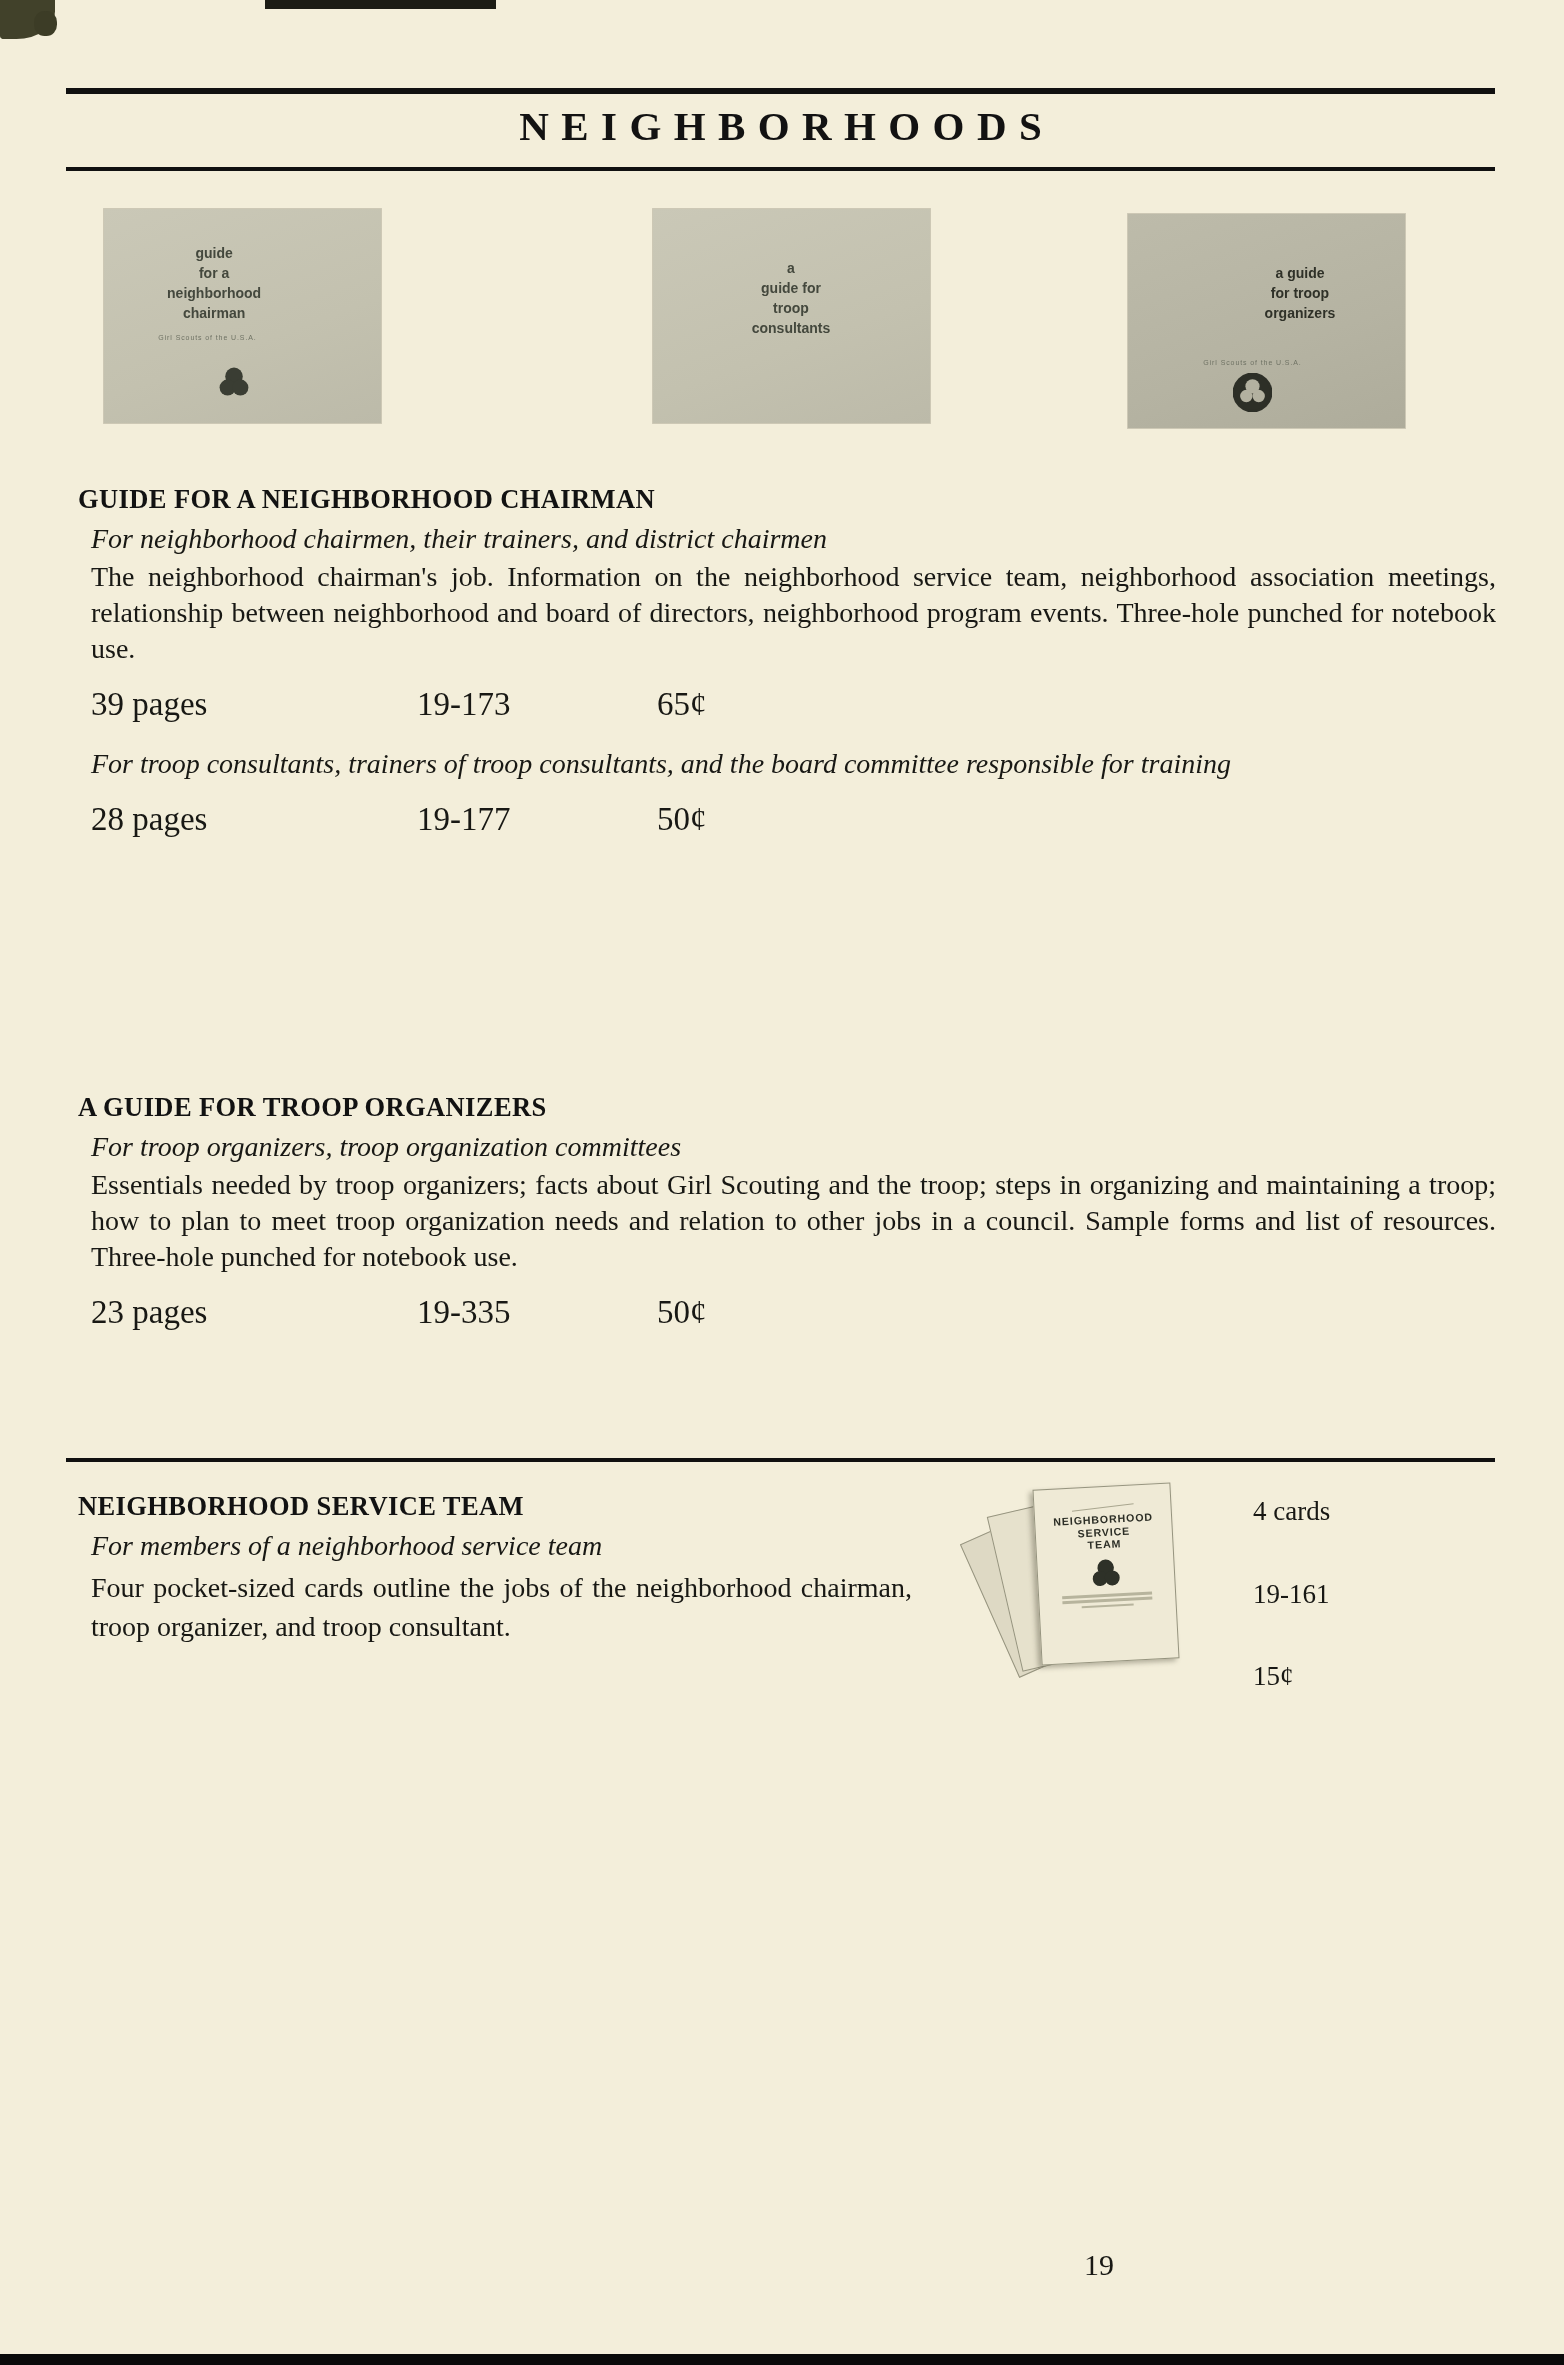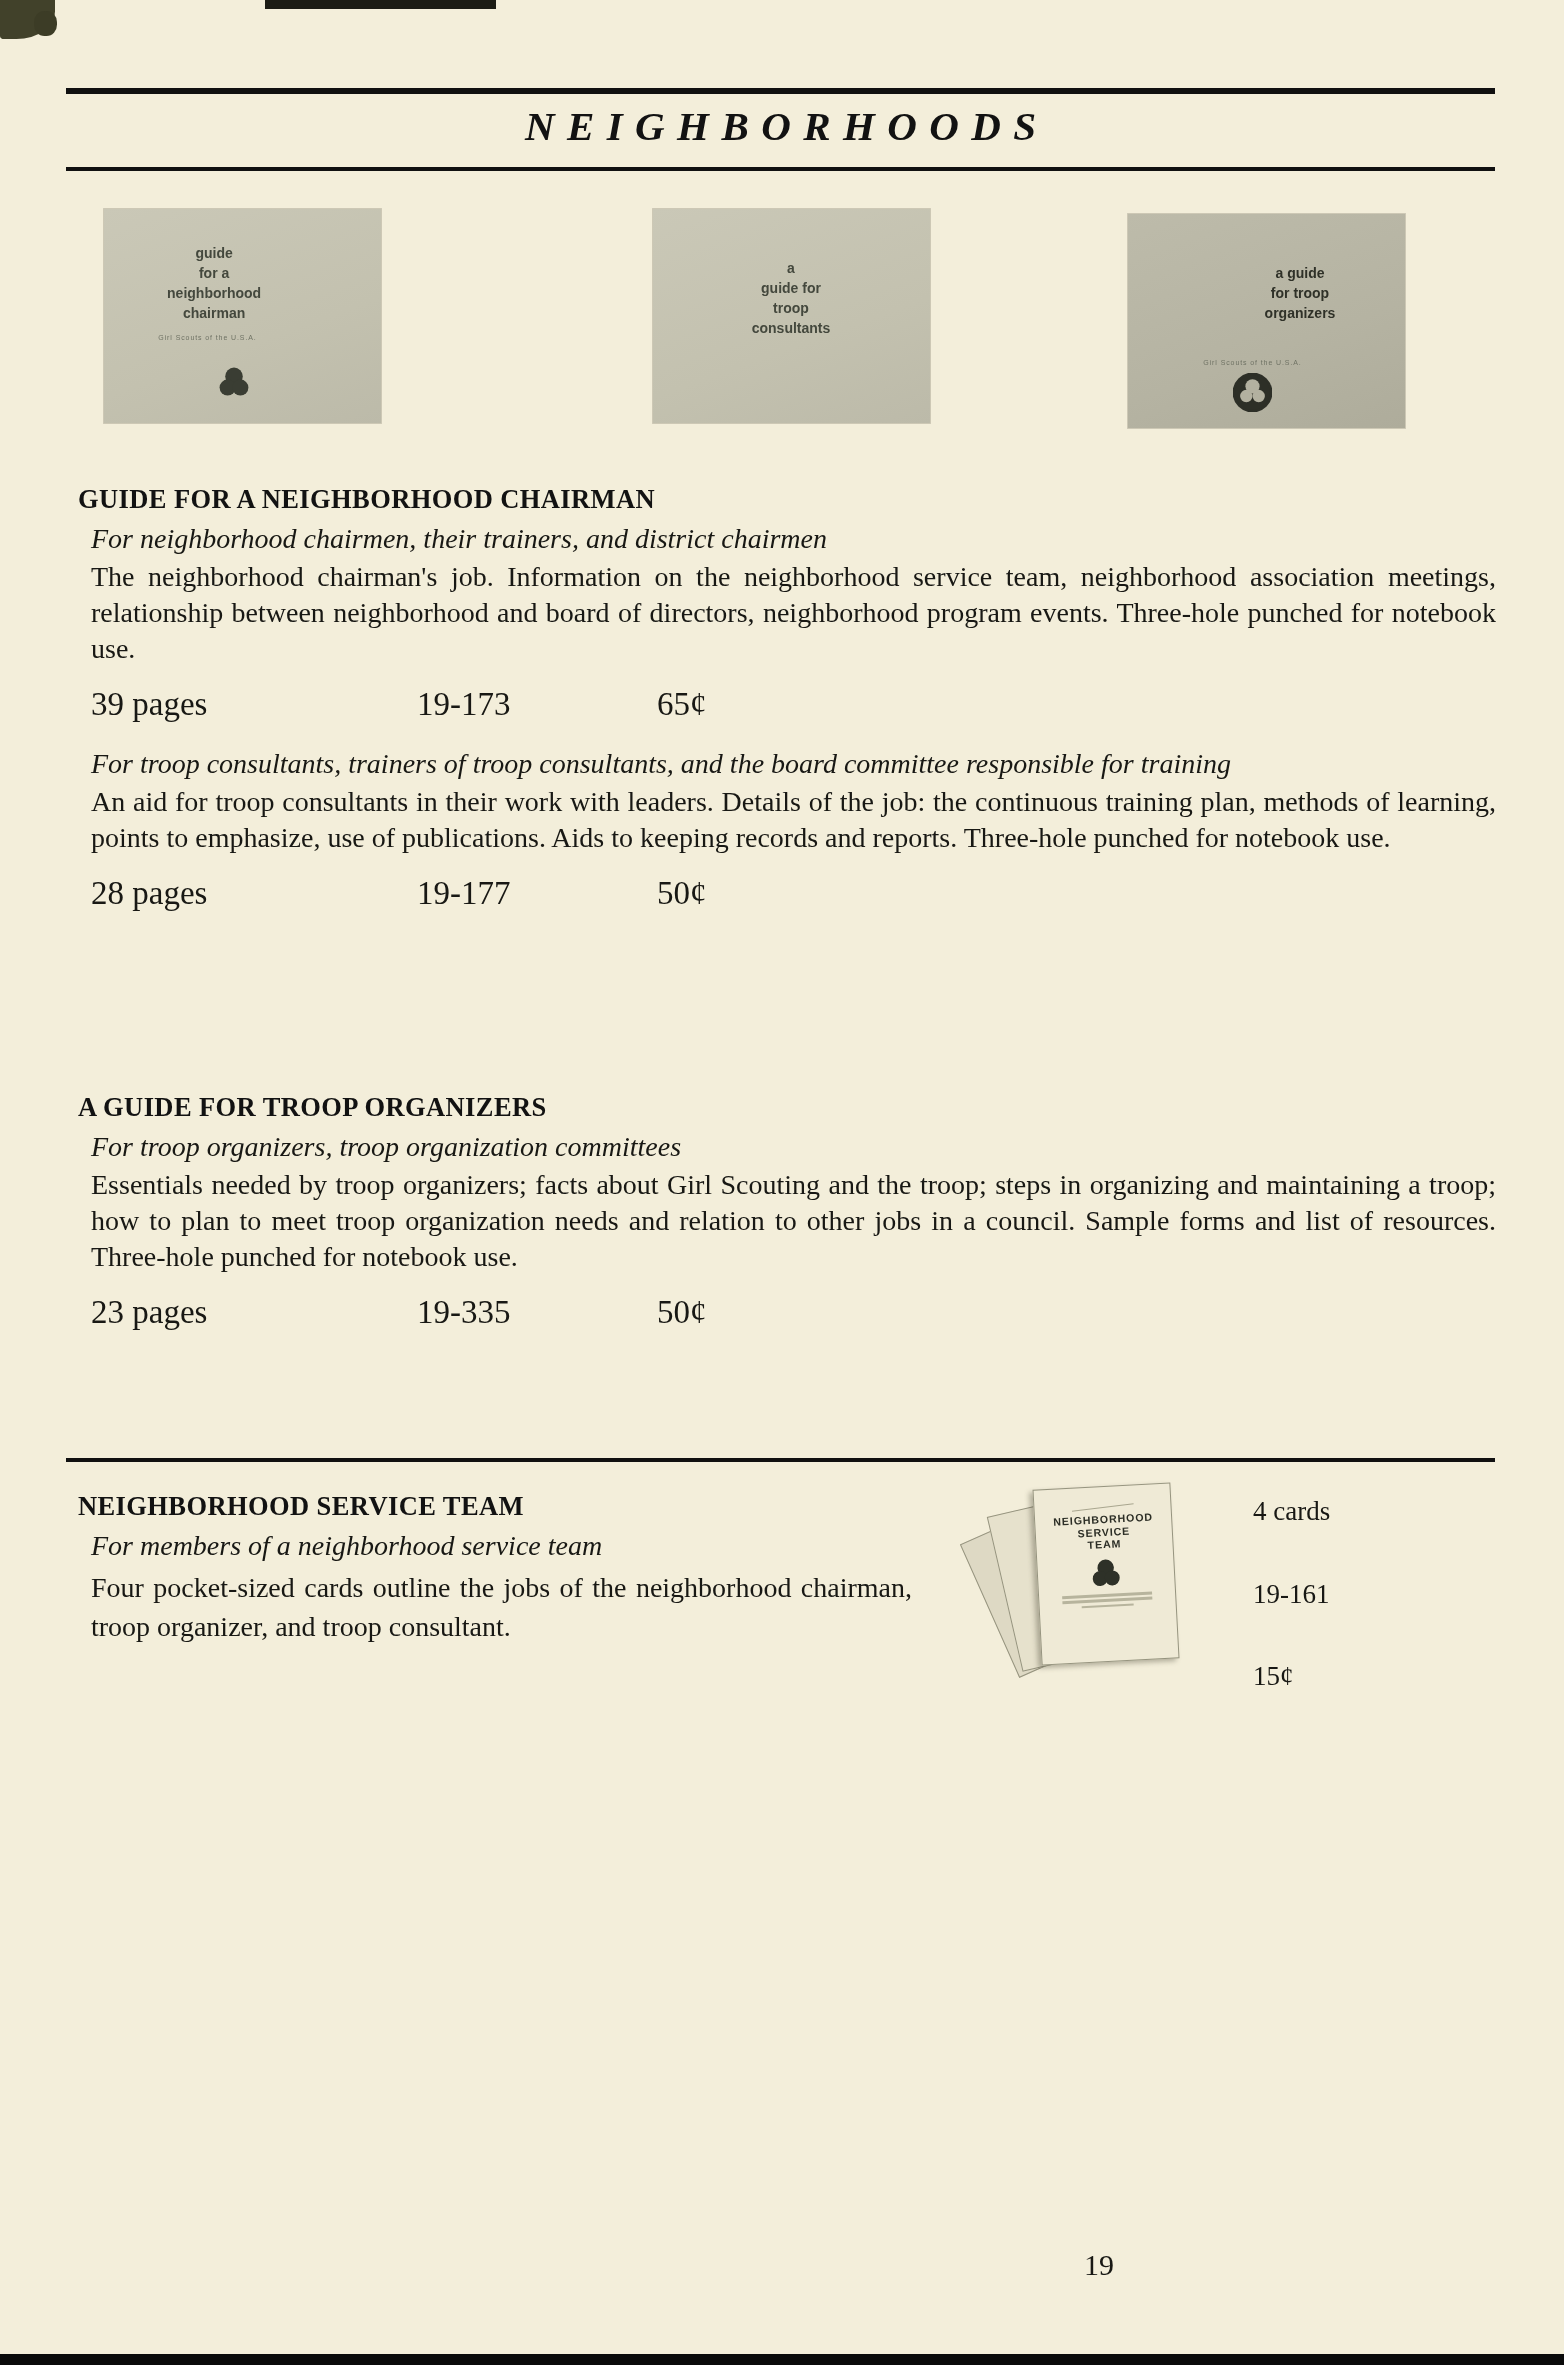--- a/index.html
+++ b/index.html
@@ -8,21 +8,21 @@
     position:relative; width:1564px; height:2366px;
     background:#f3eeda;
     font-family:"Liberation Serif", serif;
     color:#181814; overflow:hidden; margin:0 auto;
   }
   .artifact { position:absolute; }
   .rule { position:absolute; background:#101010; }
 
   .title {
     position:absolute; left:66px; width:1429px; text-align:center;
-    font-weight:bold; font-style:italic; font-size:41px;
+    font-weight:bold; font-size:41px;
     letter-spacing:12.4px; text-indent:12.4px; color:#121212;
   }
 
   
   .cover {
     position:absolute; width:277px; height:214px;
     background:linear-gradient(160deg,#cac8b7 0%,#c3c1af 60%,#bcbaa9 100%);
     box-shadow:0 0 0 0.9px rgba(120,118,100,.35);
   }
   .cover.dark { background:linear-gradient(160deg,#bdbbaa 0%,#b5b3a2 60%,#aeac9b 100%); }
@@ -146,21 +146,20 @@
     <div class="listing-body">The neighborhood chairman's job. Information on the neighborhood service team, neighborhood association meetings, relationship between neighborhood and board of directors, neighborhood program events. Three-hole punched for notebook use.</div>
     <div class="price-line">
       <span class="pg">39 pages</span>
       <span class="code">19-173</span>
       <span class="price">65¢</span>
     </div>
   </div>
 
   <div class="listing" style="top:746px;">
     <div class="listing-subtitle">For troop consultants, trainers of troop consultants, and the board committee responsible for training</div>
-    <div class="listing-body">An aid for troop consultants in their work with leaders. Details of the job: the continuous training plan, methods of learning, points to emphasize, use of publications. Aids to keeping records and reports. Three-hole punched for notebook use.</div>
     <div class="price-line">
       <span class="pg">28 pages</span>
       <span class="code">19-177</span>
       <span class="price">50¢</span>
     </div>
   </div>
 
   <div class="listing" style="top:1092px;">
     <div class="listing-heading">A GUIDE FOR TROOP ORGANIZERS</div>
     <div class="listing-subtitle">For troop organizers, troop organization committees</div>

